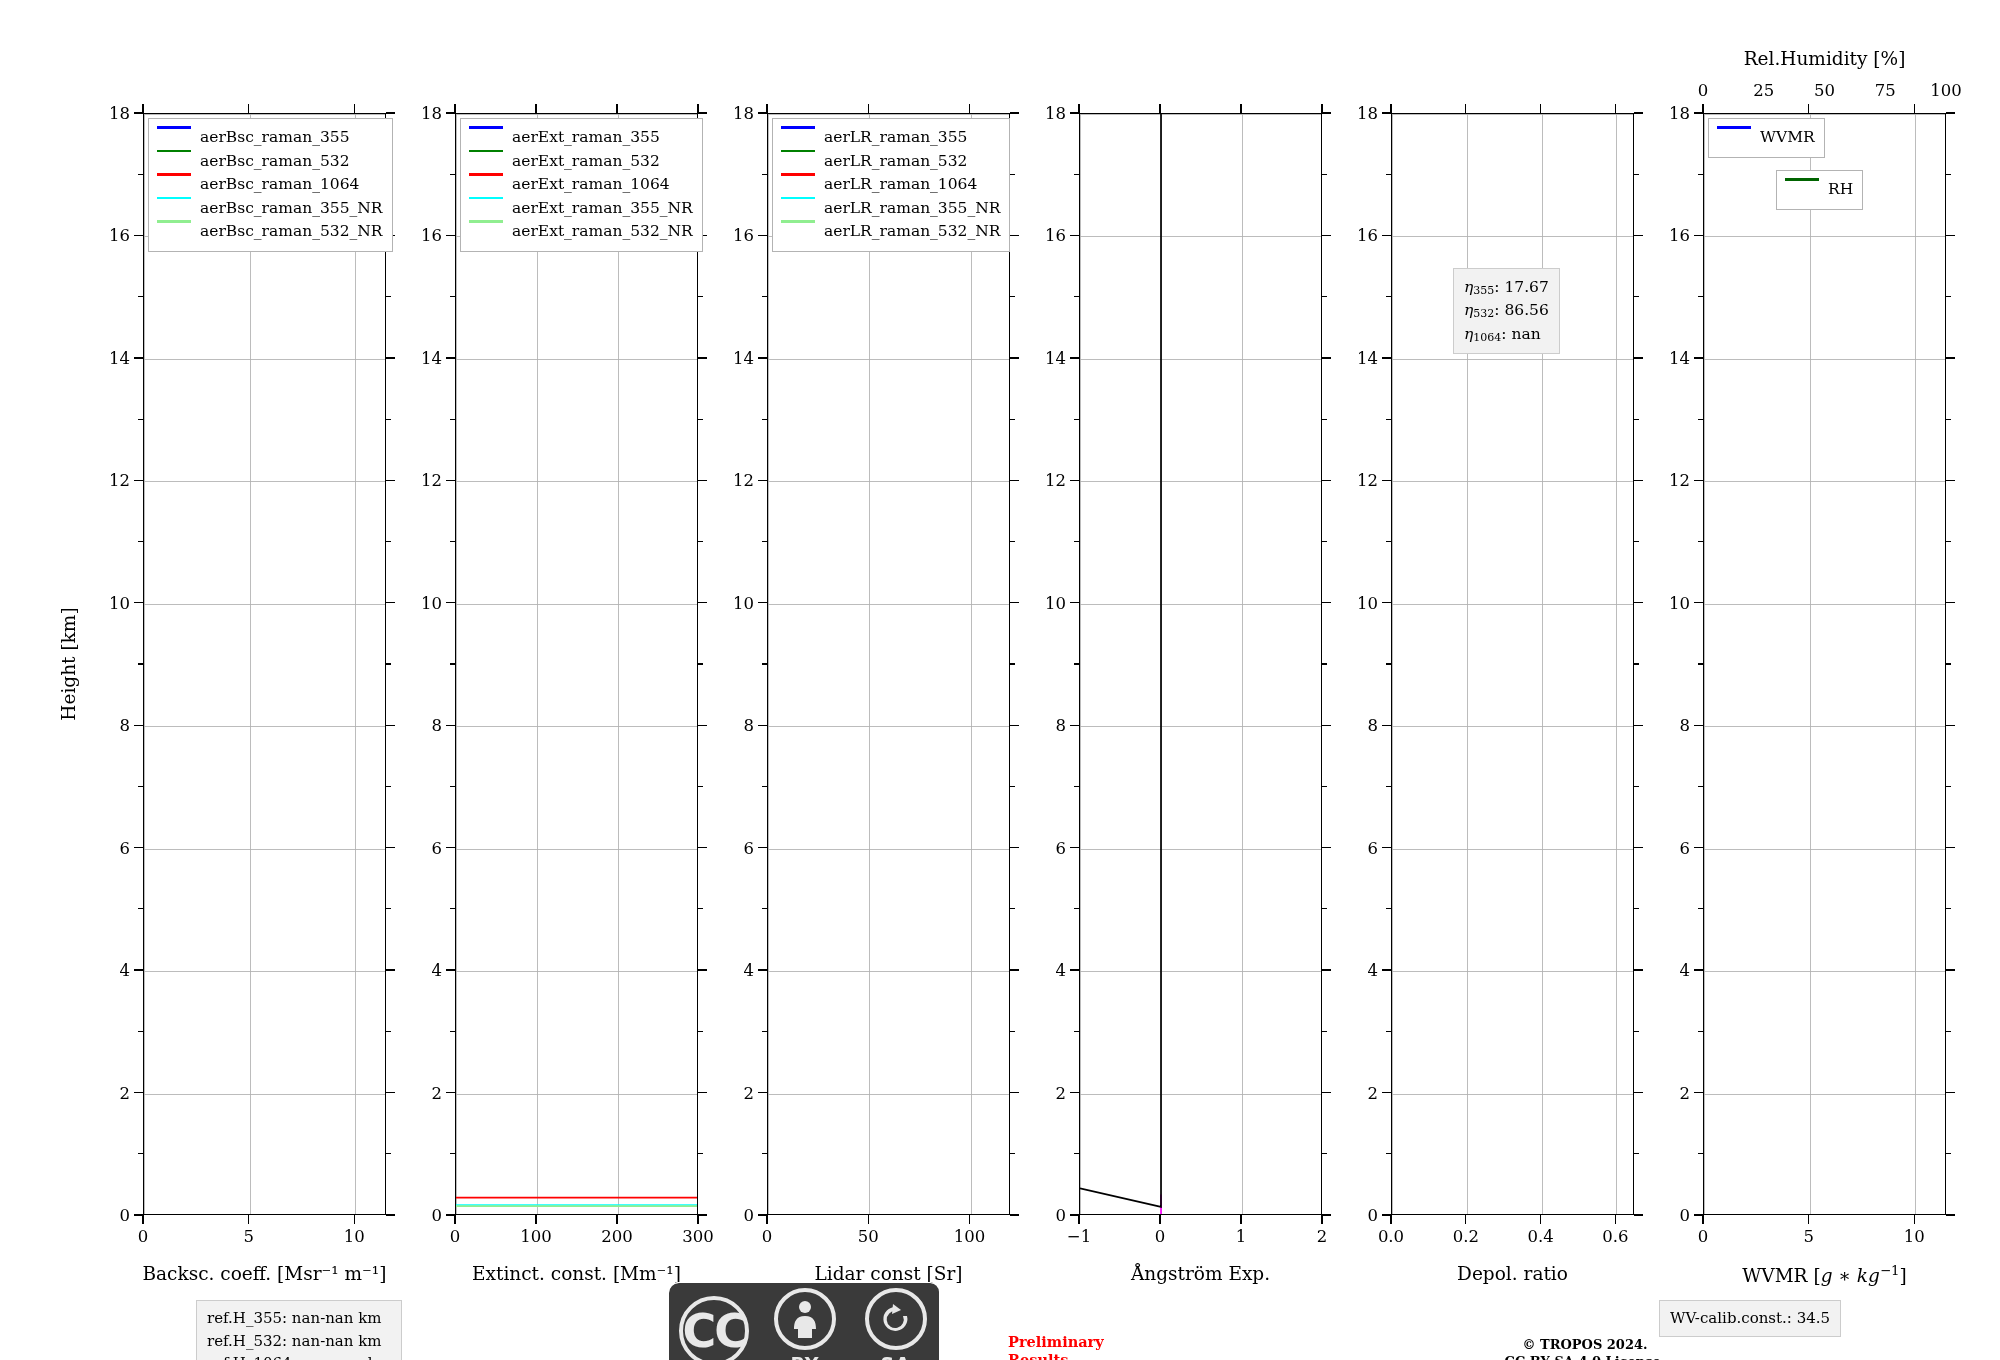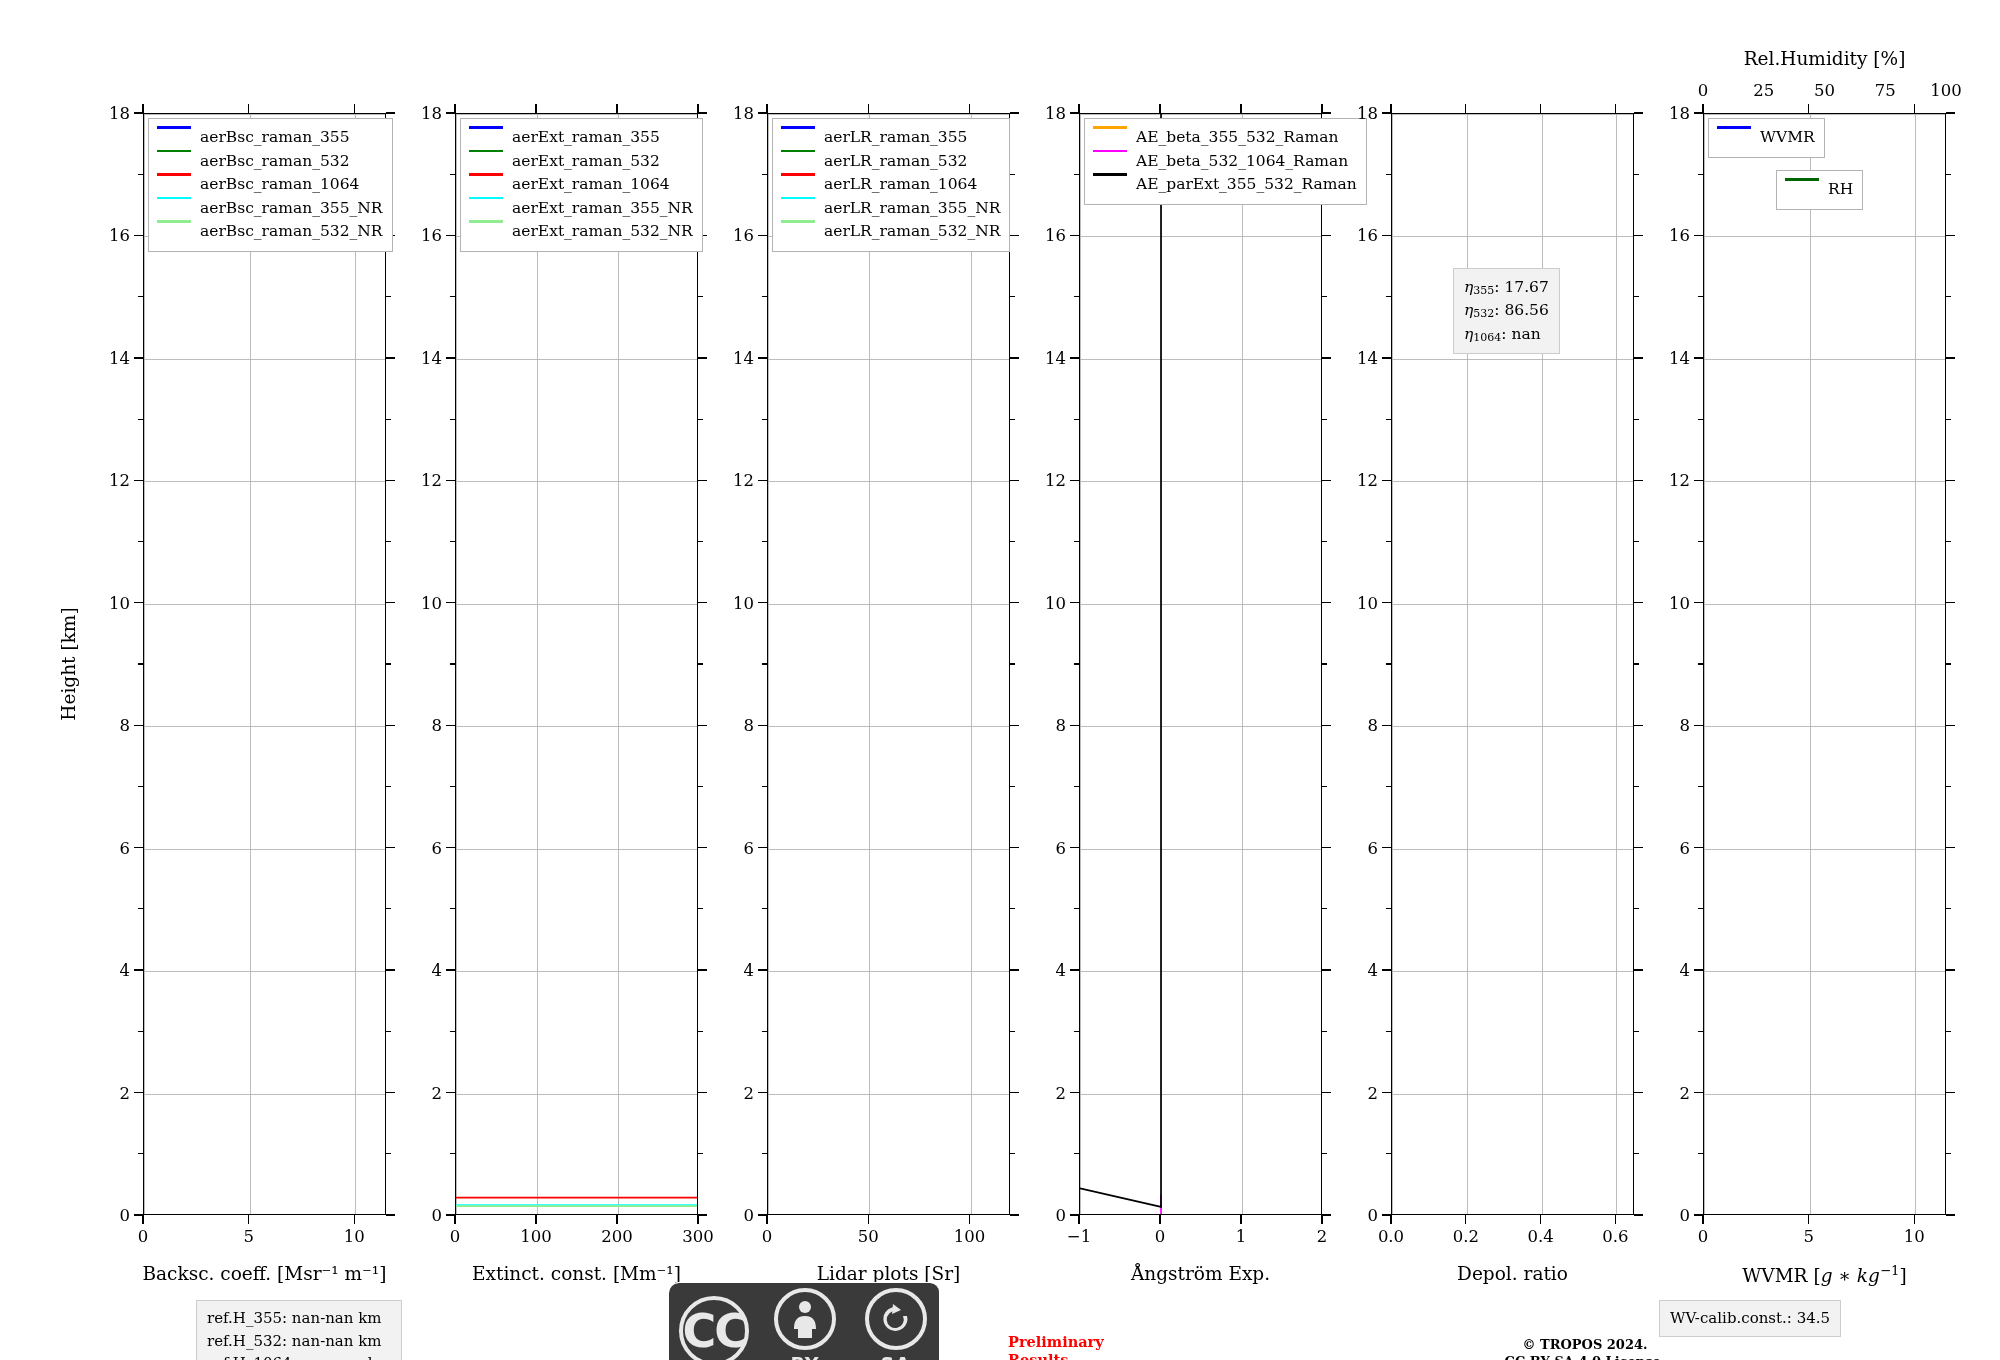--- a/index.html
+++ b/index.html
@@ -527,21 +527,21 @@
     <div class="ylabel-text" style="left: 754px; top: 847.667px;">6</div>
     <div class="ylabel-text" style="left: 754px; top: 725.222px;">8</div>
     <div class="ylabel-text" style="left: 754px; top: 602.778px;">10</div>
     <div class="ylabel-text" style="left: 754px; top: 480.333px;">12</div>
     <div class="ylabel-text" style="left: 754px; top: 357.889px;">14</div>
     <div class="ylabel-text" style="left: 754px; top: 235.444px;">16</div>
     <div class="ylabel-text" style="left: 754px; top: 113px;">18</div>
     <div class="xlabel-text" style="left: 767px; top: 1227px;">0</div>
     <div class="xlabel-text" style="left: 868.25px; top: 1227px;">50</div>
     <div class="xlabel-text" style="left: 969.5px; top: 1227px;">100</div>
-    <div class="axis-title" style="left: 888.5px; top: 1263px;">Lidar plots [Sr]</div>
+    <div class="axis-title" style="left: 888.5px; top: 1263px;">Lidar const [Sr]</div>
     <div class="legend" style="left: 772px; top: 118px;">
       <div class="legend-row">
         <span class="legend-swatch" style="background: rgb(0, 0, 255);"></span>
         <span class="legend-label">aerLR_raman_355</span>
       </div>
       <div class="legend-row">
         <span class="legend-swatch" style="background: rgb(0, 128, 0);"></span>
         <span class="legend-label">aerLR_raman_532</span>
       </div>
       <div class="legend-row">
@@ -631,34 +631,20 @@
     <div class="ylabel-text" style="left: 1066px; top: 602.778px;">10</div>
     <div class="ylabel-text" style="left: 1066px; top: 480.333px;">12</div>
     <div class="ylabel-text" style="left: 1066px; top: 357.889px;">14</div>
     <div class="ylabel-text" style="left: 1066px; top: 235.444px;">16</div>
     <div class="ylabel-text" style="left: 1066px; top: 113px;">18</div>
     <div class="xlabel-text" style="left: 1079px; top: 1227px;">−1</div>
     <div class="xlabel-text" style="left: 1160px; top: 1227px;">0</div>
     <div class="xlabel-text" style="left: 1241px; top: 1227px;">1</div>
     <div class="xlabel-text" style="left: 1322px; top: 1227px;">2</div>
     <div class="axis-title" style="left: 1200.5px; top: 1263px;">Ångström Exp.</div>
-    <div class="legend" style="left: 1084px; top: 118px;">
-      <div class="legend-row">
-        <span class="legend-swatch" style="background: rgb(255, 165, 0);"></span>
-        <span class="legend-label">AE_beta_355_532_Raman</span>
-      </div>
-      <div class="legend-row">
-        <span class="legend-swatch" style="background: rgb(255, 0, 255);"></span>
-        <span class="legend-label">AE_beta_532_1064_Raman</span>
-      </div>
-      <div class="legend-row">
-        <span class="legend-swatch" style="background: rgb(0, 0, 0);"></span>
-        <span class="legend-label">AE_parExt_355_532_Raman</span>
-      </div>
-    </div>
     <div class="panel" style="left: 1391px; top: 113px; width: 243px; height: 1102px;">
       <div class="plot-area">
         <div class="grid-line-h" style="top: 979.556px;"></div>
         <div class="grid-line-h" style="top: 857.111px;"></div>
         <div class="grid-line-h" style="top: 734.667px;"></div>
         <div class="grid-line-h" style="top: 612.222px;"></div>
         <div class="grid-line-h" style="top: 489.778px;"></div>
         <div class="grid-line-h" style="top: 367.333px;"></div>
         <div class="grid-line-h" style="top: 244.889px;"></div>
         <div class="grid-line-h" style="top: 122.444px;"></div>

